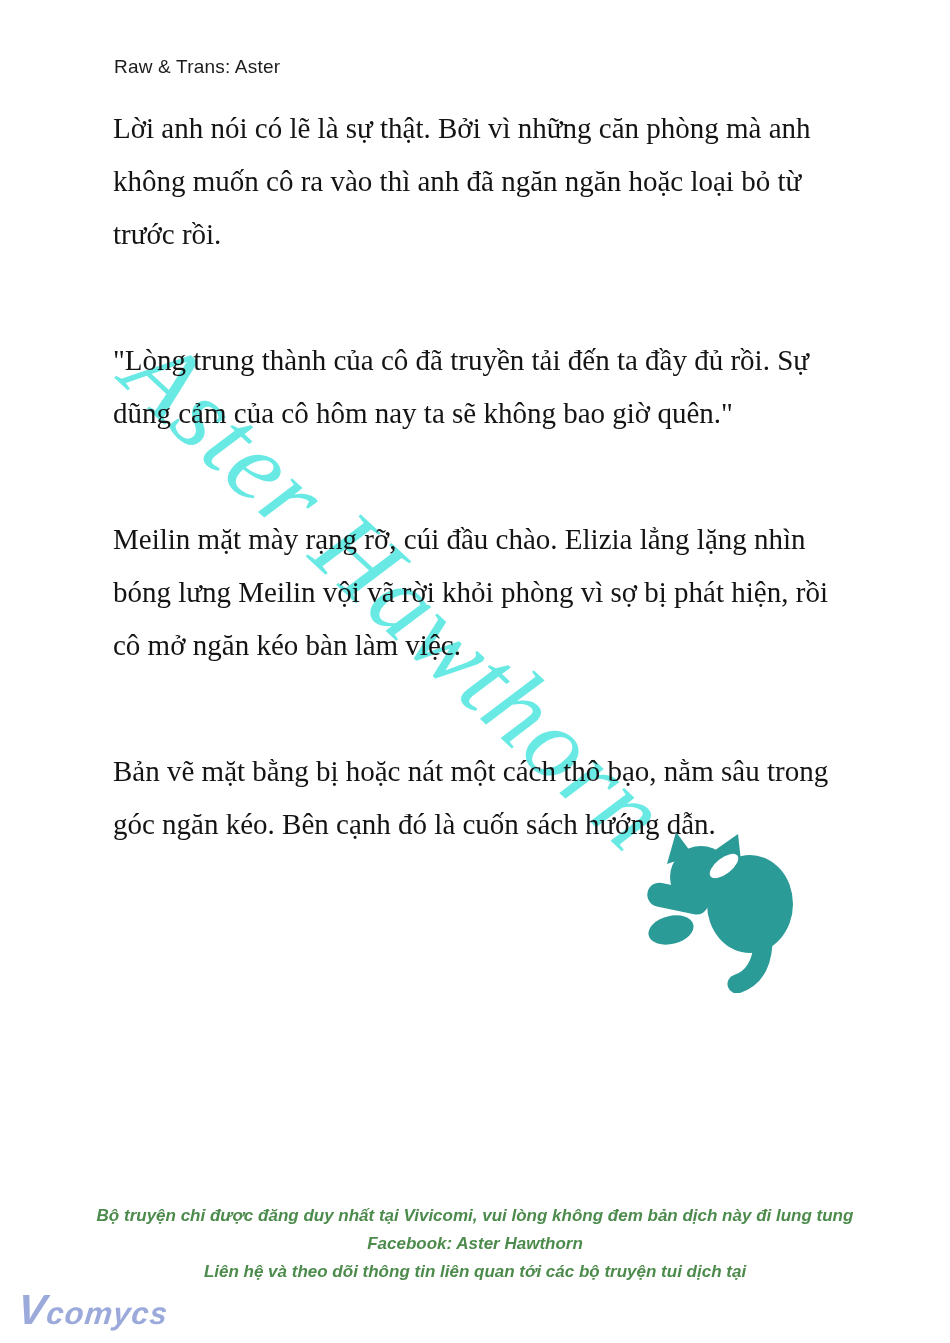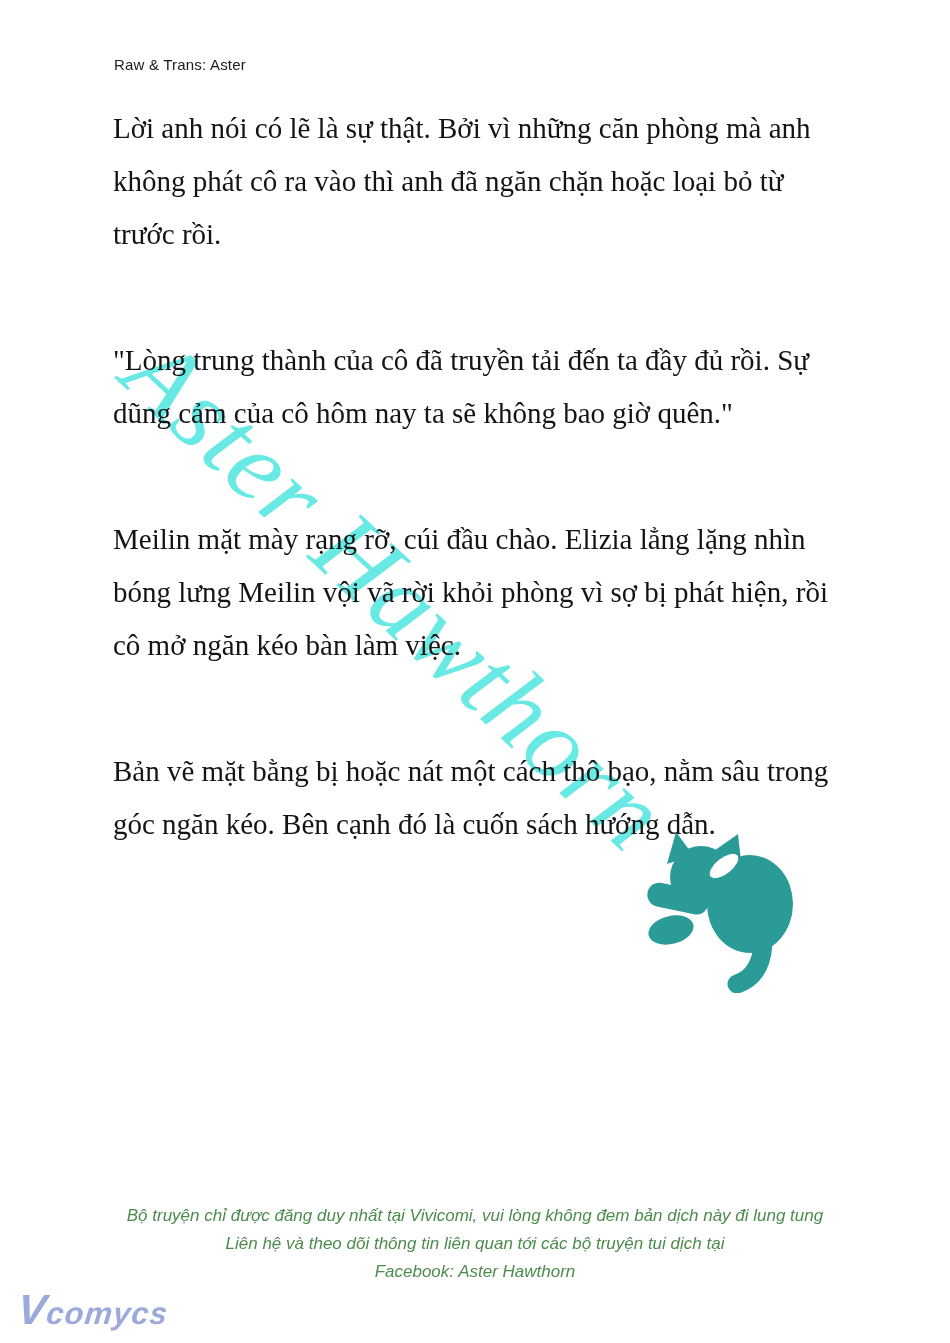--- a/index.html
+++ b/index.html
@@ -14,21 +14,21 @@
     width:950px;height:1343px;
     background:#ffffff;
     position:relative;
     overflow:hidden;
     font-family:"Liberation Serif",serif;
   }
   .page{position:absolute;inset:0;}
   .header{
     position:absolute;left:114px;top:56px;
     font-family:"Liberation Sans",sans-serif;
-    font-size:15px;color:#1b1b1b;letter-spacing:.2px;
+    font-size:19px;color:#1b1b1b;letter-spacing:.2px;
     z-index:5;
   }
   .watermark{
     position:absolute;left:183px;top:312px;
     font-family:"Liberation Serif",serif;
     font-style:italic;
     font-size:104px;
     color:var(--watermark-color);
     white-space:nowrap;
     transform:rotate(43deg);
@@ -50,21 +50,21 @@
   .cat{
     position:absolute;left:645px;top:828px;
     width:150px;height:165px;
     color:var(--cat-color);
     z-index:2;
   }
   .footer{
     position:absolute;left:0;top:1202px;width:950px;
     text-align:center;
     font-family:"Liberation Sans",sans-serif;
-    font-style:italic;font-weight:normal;
+    font-style:italic;font-weight:bold;
     font-size:17px;line-height:28px;
     color:var(--footer-color);
     z-index:5;
   }
   .logo{
     position:absolute;left:18px;top:1286px;
     font-family:"Liberation Sans",sans-serif;
     font-style:italic;font-weight:bold;
     font-size:31px;
     color:var(--logo-color);
@@ -78,21 +78,21 @@
 <body>
 
 <div class="page">
 
   <div class="header">Raw &amp; Trans: Aster</div>
 
   <div class="watermark">Aster Hawthorn</div>
 
   <div class="content">
     <div class="para">Lời anh nói có lẽ là sự thật. Bởi vì những căn phòng mà anh
-không phát cô ra vào thì anh đã ngăn chặn hoặc loại bỏ từ
+không muốn cô ra vào thì anh đã ngăn ngăn hoặc loại bỏ từ
 trước rồi.</div>
     <div class="para">"Lòng trung thành của cô đã truyền tải đến ta đầy đủ rồi. Sự
 dũng cảm của cô hôm nay ta sẽ không bao giờ quên."</div>
     <div class="para">Meilin mặt mày rạng rỡ, cúi đầu chào. Elizia lẳng lặng nhìn
 bóng lưng Meilin vội vã rời khỏi phòng vì sợ bị phát hiện, rồi
 cô mở ngăn kéo bàn làm việc.</div>
     <div class="para">Bản vẽ mặt bằng bị hoặc nát một cách thô bạo, nằm sâu trong
 góc ngăn kéo. Bên cạnh đó là cuốn sách hướng dẫn.</div>
   </div>
 
@@ -113,19 +113,19 @@
 
         <path d="M118,116 Q116,148 92,156" fill="none" stroke="currentColor" stroke-width="19" stroke-linecap="round"></path>
       </g>
 
       <ellipse cx="79" cy="38" rx="17" ry="8" fill="#ffffff" transform="rotate(-38 79 38)"></ellipse>
     </svg>
   </div>
 
   <div class="footer">
     <div>Bộ truyện chỉ được đăng duy nhất tại Vivicomi, vui lòng không đem bản dịch này đi lung tung</div>
+    <div>Facebook: Aster Hawthorn</div>
     <div>Liên hệ và theo dõi thông tin liên quan tới các bộ truyện tui dịch tại</div>
-    <div>Facebook: Aster Hawthorn</div>
   </div>
 
   <div class="logo">Vcomycs</div>
 
 </div>
 
 </body></html>

